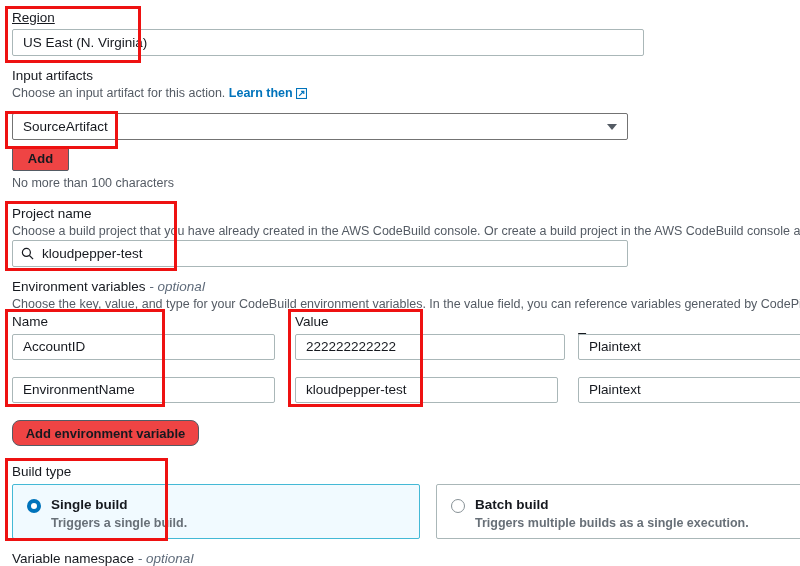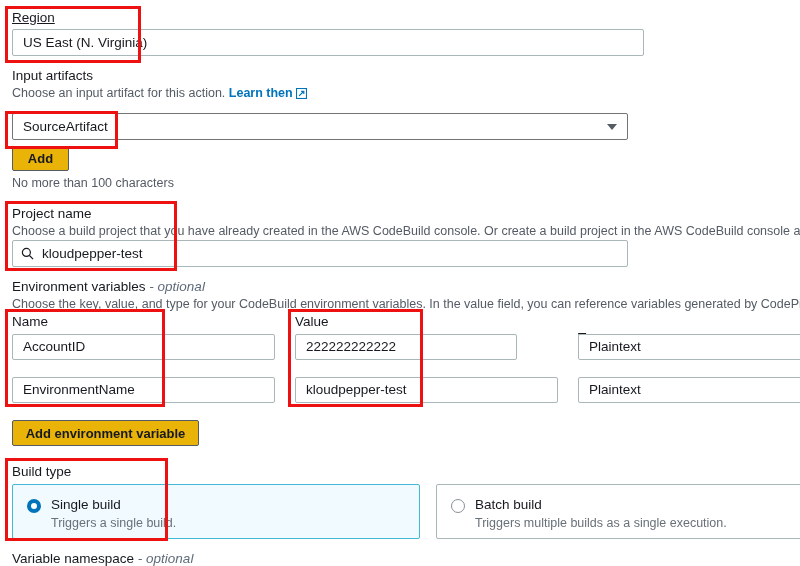--- a/index.html
+++ b/index.html
@@ -79,21 +79,21 @@
   }
   .caret {
     width: 0; height: 0;
     border-left: 5px solid transparent;
     border-right: 5px solid transparent;
     border-top: 6px solid #545b64;
   }
 
   .btn {
     position: absolute;
-    background: #eab308;
+    background: #ef4444;
     border: 1px solid #545b64;
     border-radius: 2px;
     color: #16191f;
     font-size: 13px;
     font-weight: bold;
     font-family: "Liberation Sans", sans-serif;
     display: flex;
     align-items: center;
     justify-content: center;
     cursor: pointer;
@@ -101,20 +101,21 @@
 
   
   .radio-card {
     position: absolute;
     border: 1px solid #aab7b8;
     border-radius: 2px;
     background: #ffffff;
     display: flex;
     align-items: flex-start;
     padding: 12px 14px;
+    font-weight: bold;
   }
   .radio-card.selected {
     border-color: #44b9d6;
     background: #f1faff;
   }
   .radio-dot {
     width: 14px; height: 14px;
     border-radius: 50%;
     border: 1px solid #879196;
     background: #fff;
@@ -203,38 +204,38 @@
     
   </div>
 
   <div class="field-label" style="left:12px; top:314px;">Name</div>
   <div class="field-label" style="left:295px; top:314px;">Value</div>
   <div class="field-label" style="left:578px; top:330px;font-weight:bold;">Type</div>
 
   <div class="input-box" style="left:12px; top:334px; width:263px; height:26px;">
     <span class="input-text">AccountID</span>
   </div>
-  <div class="input-box" style="left:295px; top:334px; width:222px; height:26px;">
+  <div class="input-box" style="left:295px; top:334px; width:270px; height:26px;">
     <span class="input-text">222222222222</span>
   </div>
   <div class="input-box" style="left:578px; top:334px; width:240px; height:26px;">
     <span class="input-text">Plaintext</span>
   </div>
 
   <div class="input-box" style="left:12px; top:377px; width:263px; height:26px;">
     <span class="input-text">EnvironmentName</span>
   </div>
   <div class="input-box" style="left:295px; top:377px; width:263px; height:26px;">
     <span class="input-text">kloudpepper-test</span>
   </div>
   <div class="input-box" style="left:578px; top:377px; width:240px; height:26px;">
     <span class="input-text">Plaintext</span>
   </div>
 
-  <div class="btn" style="left:12px; top:420px; width:187px; height:26px;">Add environment variable</div>
+  <div class="btn" style="left:12px; top:420px; width:187px; height:26px;border-radius:8px;">Add environment variable</div>
 
   <div class="field-label" style="left:12px; top:464px;">Build type</div>
 
   <div class="radio-card selected" style="left:12px; top:484px; width:408px; height:55px;">
     <span class="radio-dot on"></span>
     <span class="radio-texts">
       <span class="radio-title" style="display:block;">Single build</span>
       <span class="radio-sub" style="display:block;">Triggers a single build.</span>
     </span>
   </div>

